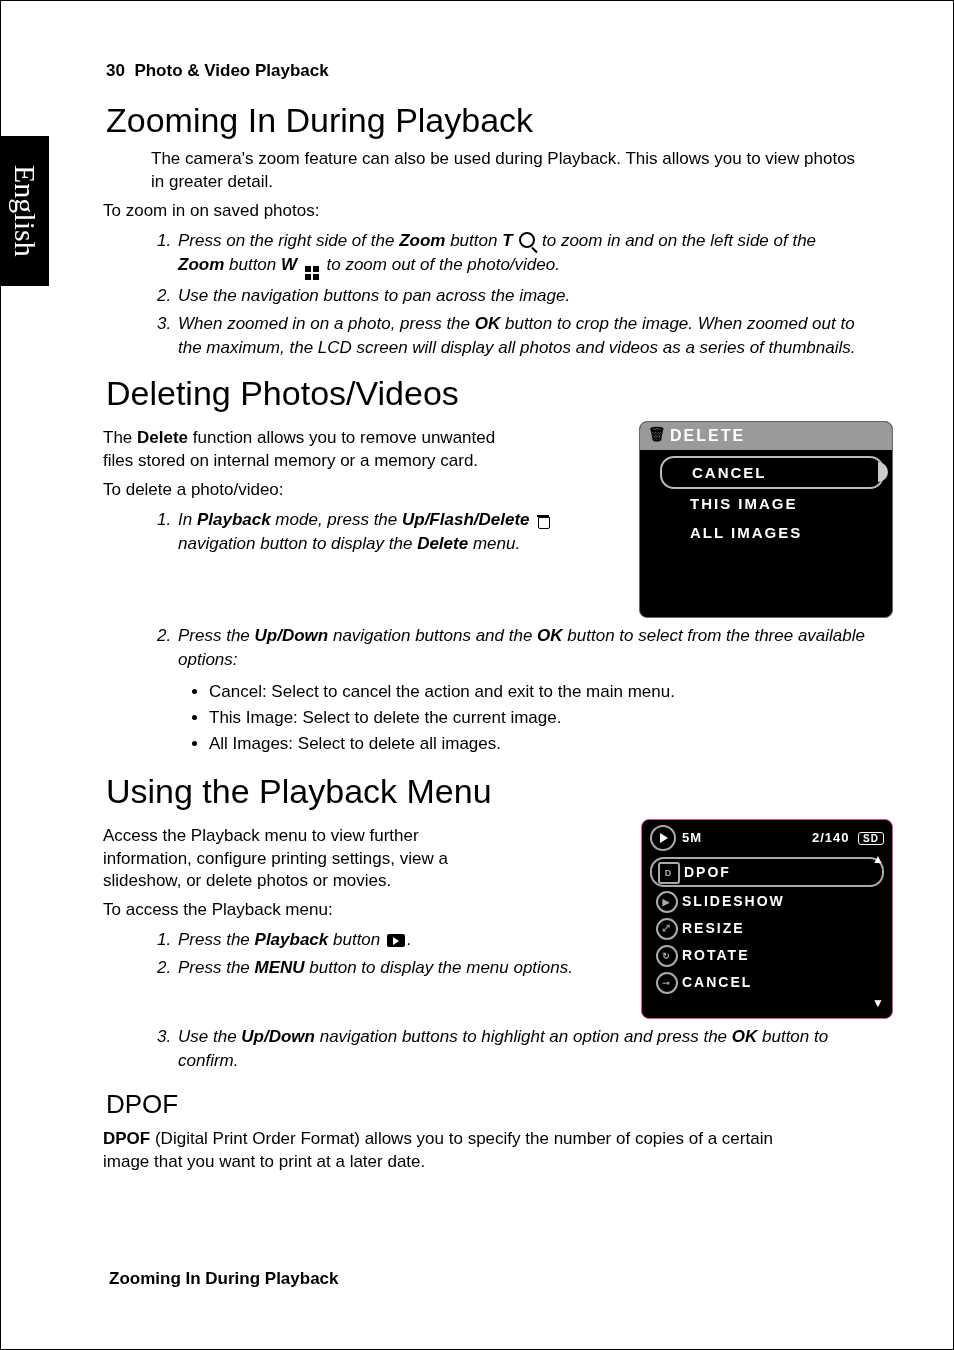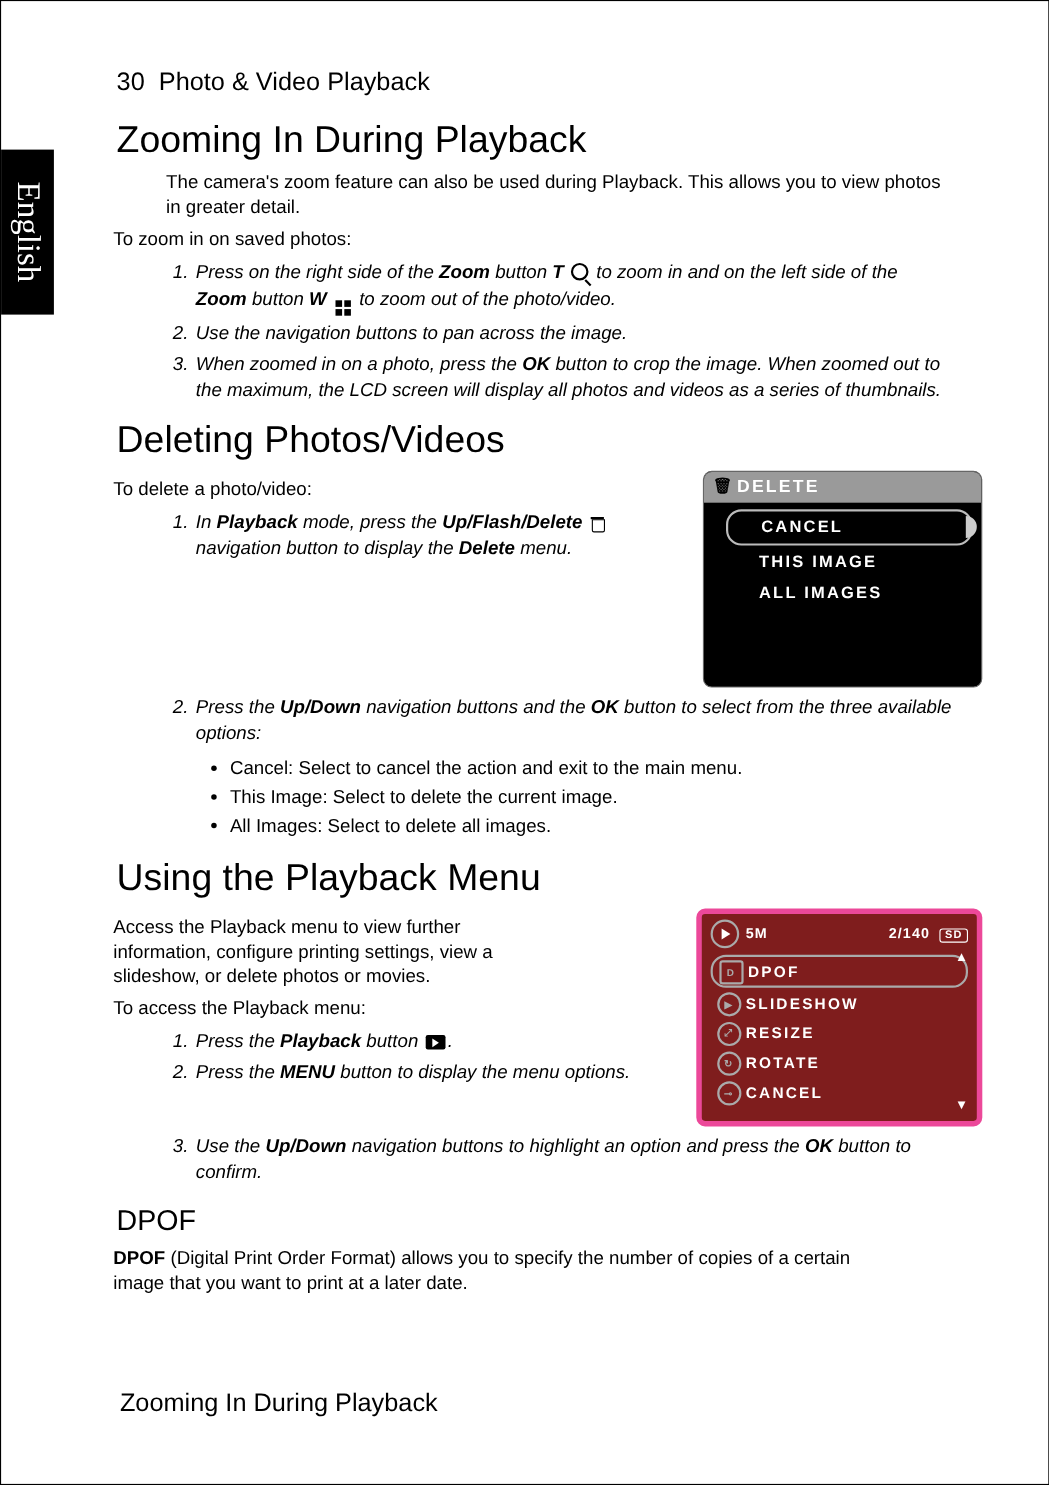--- a/index.html
+++ b/index.html
@@ -10,21 +10,21 @@
     font-family:Verdana,Geneva,sans-serif;color:#000;
   }
   .side-tab{
     position:absolute;left:0;top:135px;width:48px;height:150px;
     background:#000;display:flex;align-items:center;justify-content:center;
   }
   .side-tab span{
     color:#fff;font-size:30px;font-family:"Times New Roman",serif;
     writing-mode:vertical-rl;transform:rotate(0deg);
   }
-  .running-head,.running-foot{font-weight:normal;font-size:23px;}
+  .running-head,.running-foot{font-weight:bold;font-size:17px;}
   .running-head{margin:10px 0 20px 55px;}
   .running-foot{position:absolute;left:108px;bottom:60px;}
   h1{font-size:34px;font-weight:normal;margin:14px 0 8px 55px;}
   h2{font-size:26px;font-weight:normal;margin:16px 0 8px 55px;}
   .para{font-size:17px;margin:6px 0 6px 80px;line-height:1.35;}
   .intro{margin-left:100px;max-width:720px;}
   .sub{margin-left:52px;}
   ol.steps{margin:6px 0 6px 95px;padding-left:30px;font-size:17px;line-height:1.42;font-style:italic;}
   ol.steps li{margin:4px 0;padding-left:2px;}
   ul.opts{margin:4px 0 4px 128px;padding-left:30px;font-size:17px;line-height:1.55;}
@@ -45,22 +45,22 @@
   .dl-title .ticon{position:absolute;left:8px;top:4px;color:#000;font-size:14px;}
   .dl-items{padding:6px 8px 70px 20px;}
   .dl-item{
     color:#fff;font-weight:bold;font-size:15px;letter-spacing:2px;
     padding:6px 8px 6px 30px;border-radius:14px;
   }
   .dl-item.sel{border:2px solid #bbb;position:relative;background:#000;}
   .dl-item.sel::after{content:"";position:absolute;right:-6px;top:4px;width:10px;height:20px;background:#ccc;border-radius:0 10px 10px 0;}
   
   .pb-lcd{
-    width:250px;background:#7f1d1d;border:5px solid #ec4899;border-radius:8px;
-    position:relative;padding-bottom:12px;
+    width:250px;background:#000000;border:1px solid #ec4899;border-radius:8px;
+    position:relative;padding-bottom:22px;
   }
   .pb-top{
     display:flex;align-items:center;justify-content:space-between;
     padding:5px 8px;color:#fff;font-size:13px;font-weight:bold;letter-spacing:1px;
   }
   .pb-play{
     width:22px;height:22px;border:2px solid #aaa;border-radius:50%;
     display:inline-flex;align-items:center;justify-content:center;margin-right:6px;
   }
   .pb-play::after{content:"";border-left:8px solid #fff;border-top:5px solid transparent;border-bottom:5px solid transparent;margin-left:2px;}
@@ -119,20 +119,23 @@
     </li>
     <li>Use the navigation buttons to pan across the image.</li>
     <li>
       <span>When zoomed in on a photo, press the </span><span class="bold">OK</span><span> button to crop the image. When zoomed out to the maximum, the LCD screen will display all photos and videos as a series of thumbnails.</span>
     </li>
   </ol>
 
   <h1>Deleting Photos/Videos</h1>
   <div class="col">
     <div class="text">
+      <p class="para sub narrow">
+        <span>The </span><span class="bold">Delete</span><span> function allows you to remove unwanted files stored on internal memory or a memory card.</span>
+      </p>
       <p class="para sub">To delete a photo/video:</p>
       <ol class="steps narrow">
         <li>
           <span>In </span><span class="bold">Playback</span><span> mode, press the </span><span class="bold">Up/Flash/Delete</span>
           <span class="icon-inline trash"></span>
           <span> navigation button to display the </span><span class="bold">Delete</span><span> menu.</span>
         </li>
       </ol>
     </div>
     <div class="lcd delete-lcd">

